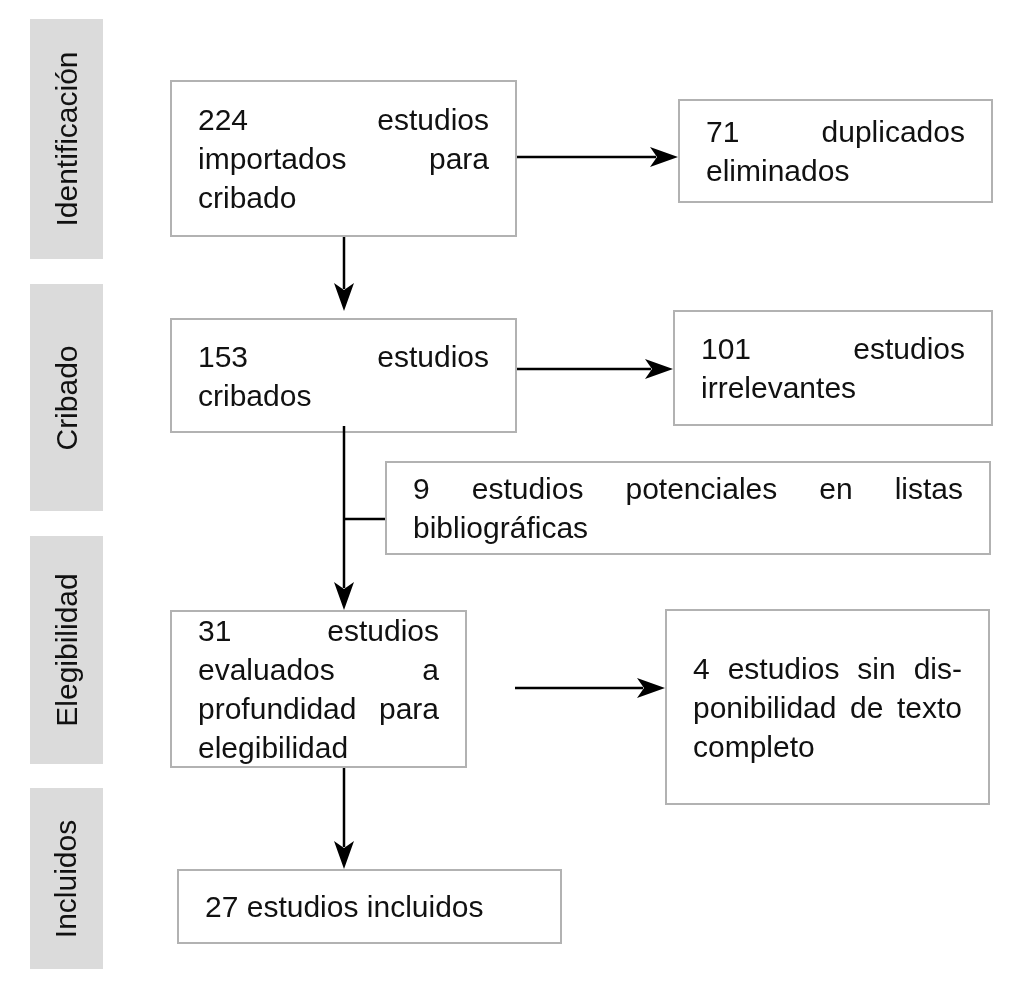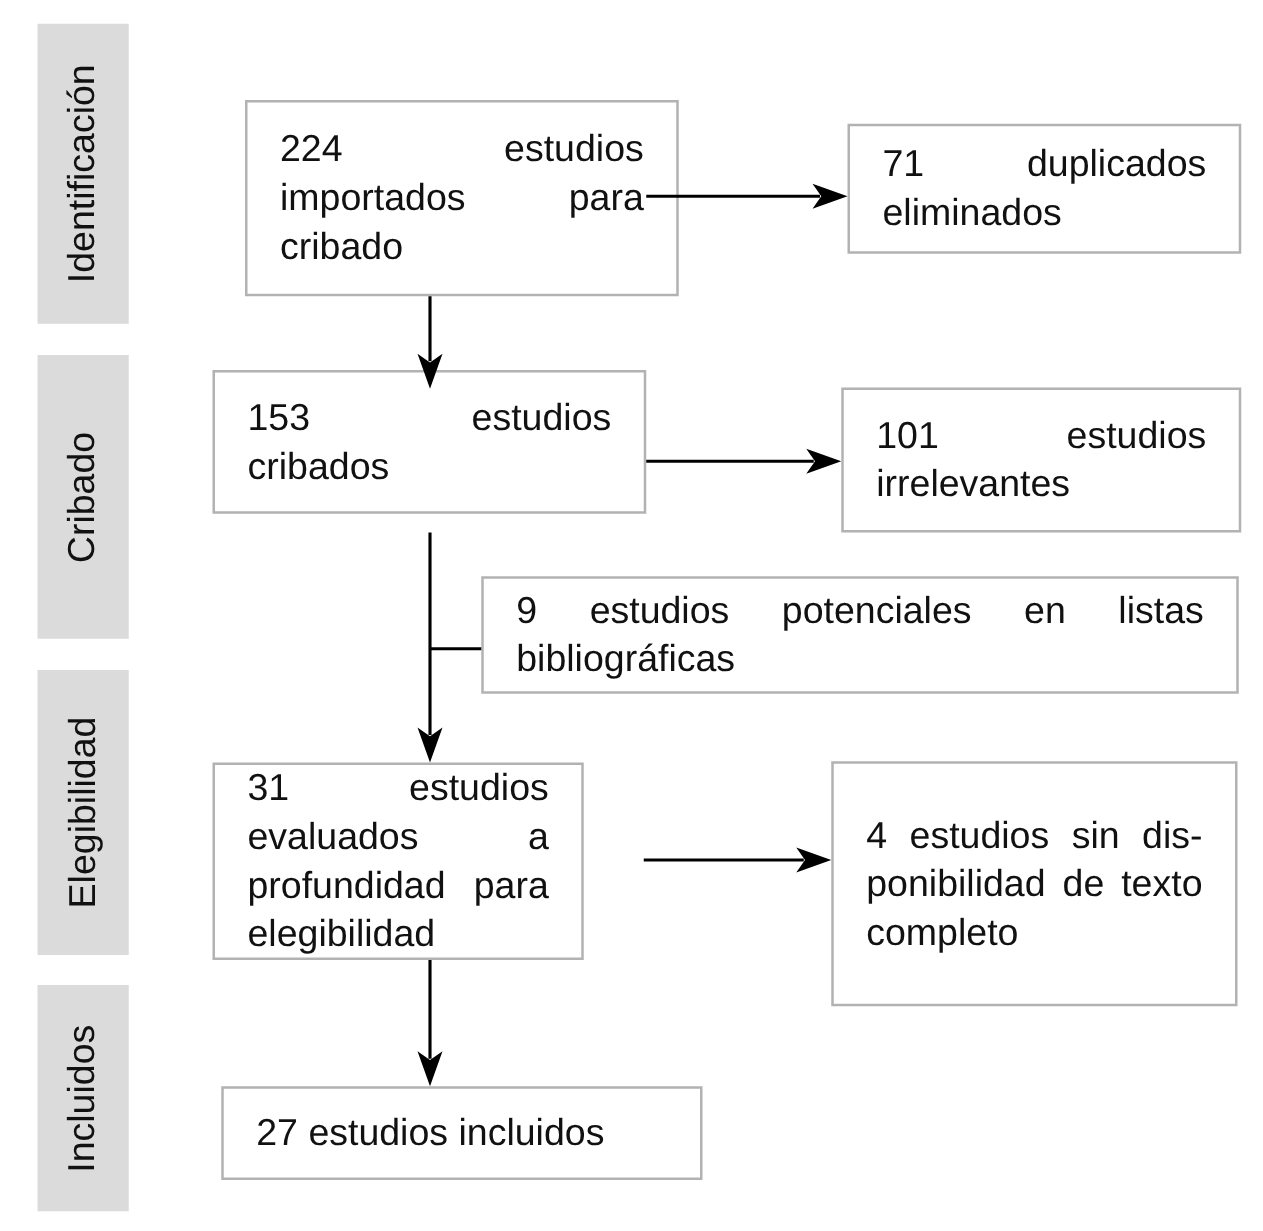--- a/index.html
+++ b/index.html
@@ -75,25 +75,25 @@
   <div class="stage" style="top:284px; height:227px;">
     <span class="stage-label">Cribado</span>
   </div>
   <div class="stage" style="top:536px; height:228px;">
     <span class="stage-label">Elegibilidad</span>
   </div>
   <div class="stage" style="top:788px; height:181px;">
     <span class="stage-label">Incluidos</span>
   </div>
 
-  <div class="node" style="left:170px; top:80px; width:347px; height:157px;margin-left:26px;">
+  <div class="node" style="left:170px; top:80px; width:347px; height:157px;">
     <p class="node-text">224 estudios importados para cribado</p>
   </div>
 
-  <div class="node" style="left:170px; top:296px; width:347px; height:115px;">
+  <div class="node" style="left:170px; top:318px; width:347px; height:115px;">
     <p class="node-text">153 estudios cribados</p>
   </div>
 
   <div class="node" style="left:385px; top:461px; width:606px; height:94px;">
     <p class="node-text">9 estudios potenciales en listas bibliográficas</p>
   </div>
 
   <div class="node" style="left:170px; top:610px; width:297px; height:158px;">
     <p class="node-text">31 estudios evalua­dos a profundidad para elegibilidad</p>
   </div>

